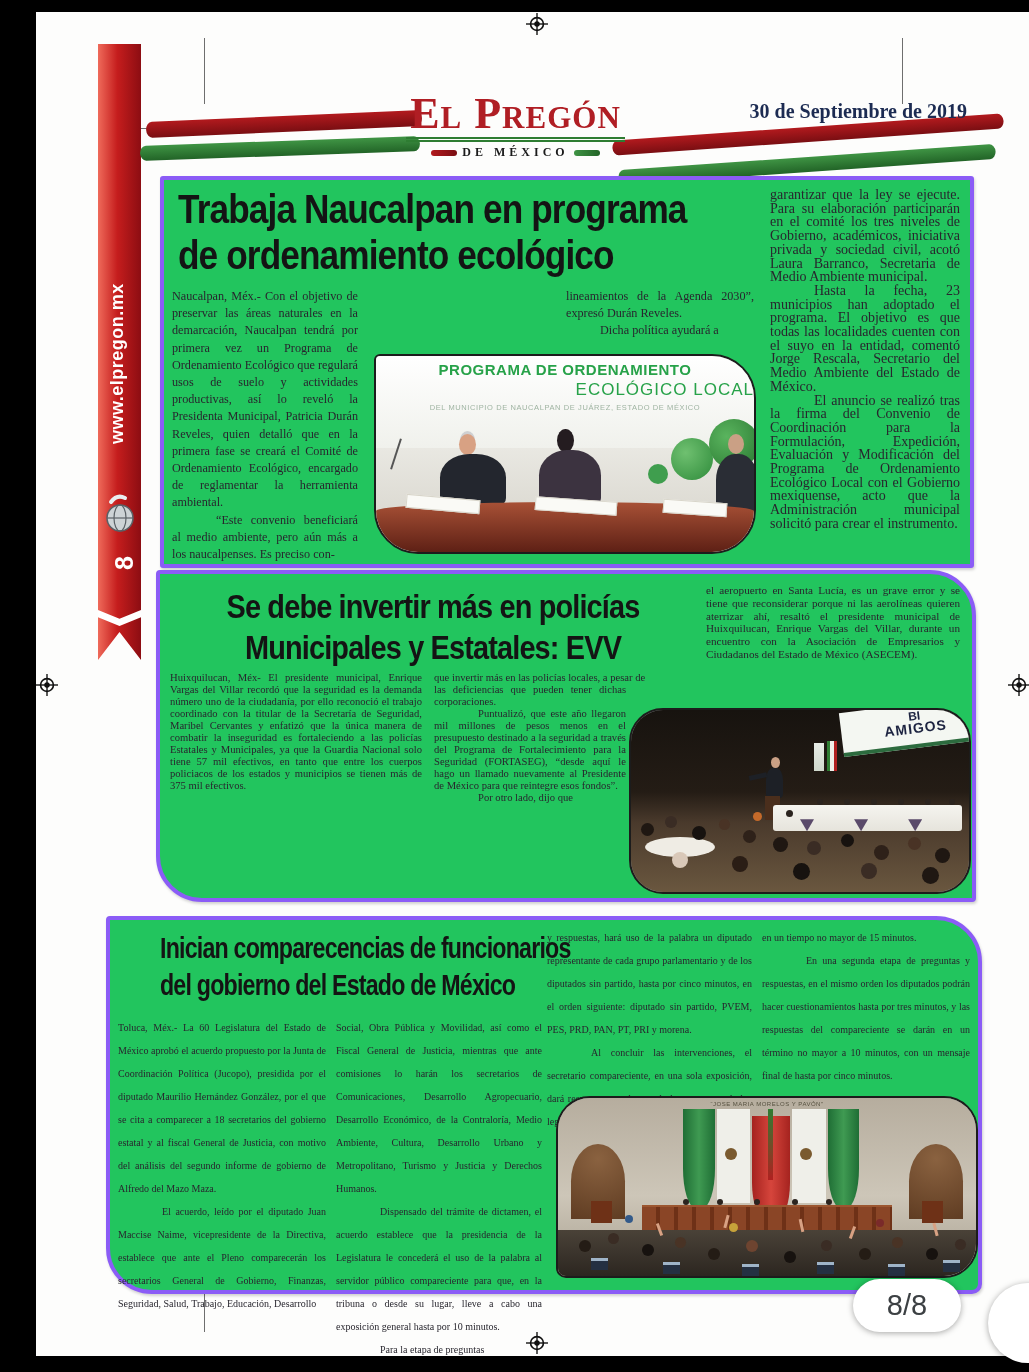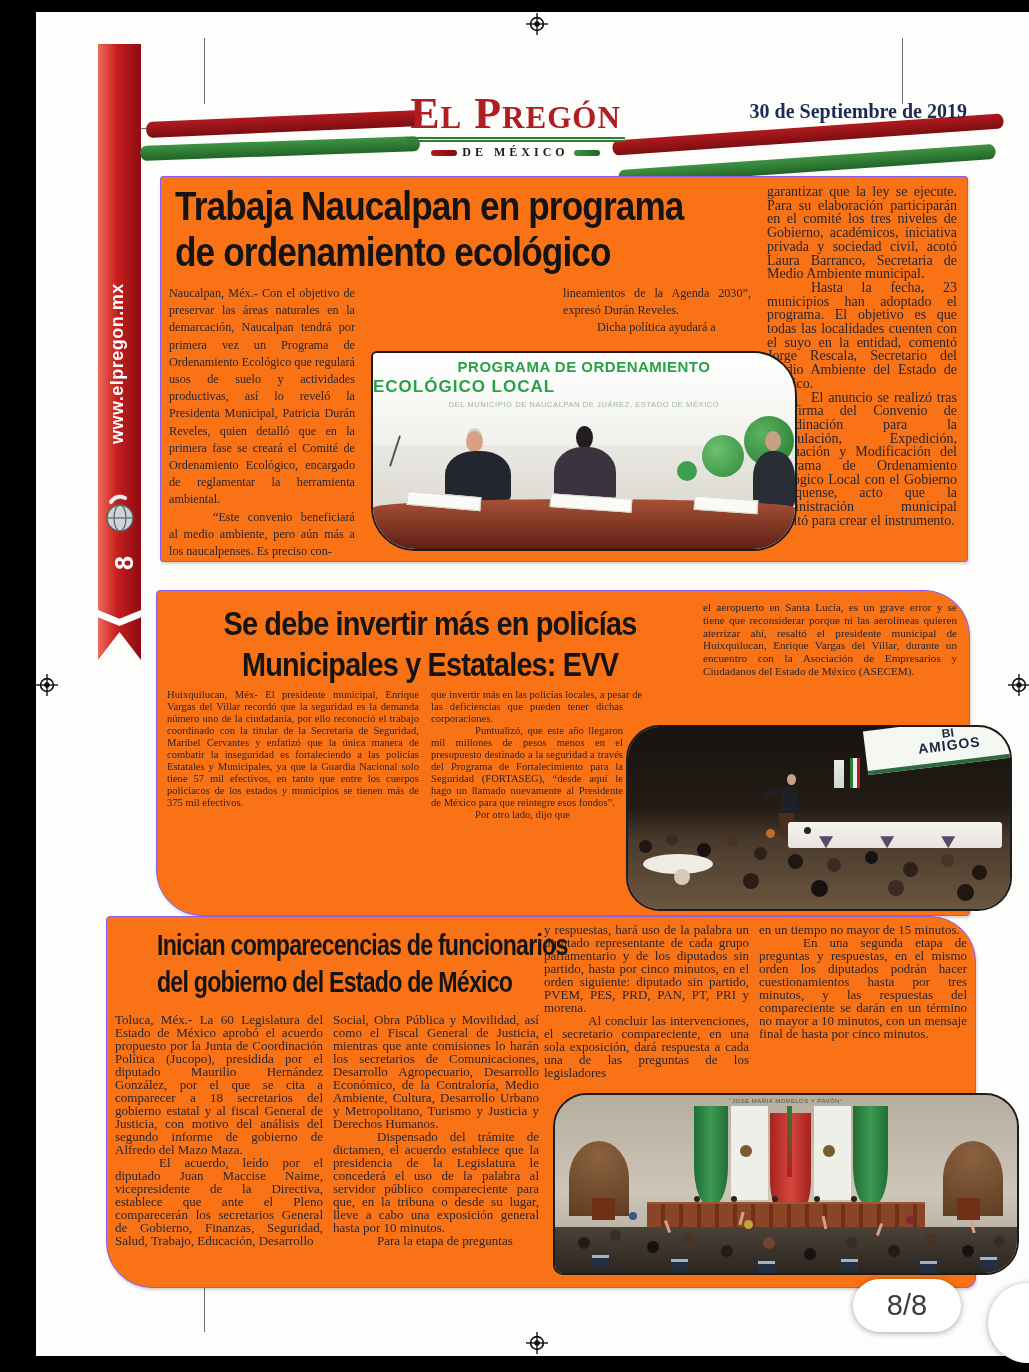--- a/index.html
+++ b/index.html
@@ -23,35 +23,35 @@
     clip-path:polygon(0 0,50% 55%,100% 0,100% 45%,50% 100%,0 45%);}
   
   .stripe{border-radius:6px/50%;}
   #logo{left:398px;top:92px;width:235px;text-align:center;}
   #logo-title{display:inline-block;font-variant:small-caps;font-weight:700;font-size:44px;line-height:44px;
     color:#b01e24;letter-spacing:1px;border-bottom:5px double #2e7d32;padding:0 4px 1px 4px;}
   #logo-sub{margin-top:3px;font-size:12px;font-weight:700;letter-spacing:4px;color:#1b1b1b;}
   .logo-dash{display:inline-block;width:26px;height:6px;vertical-align:middle;margin:0 5px;border-radius:3px;}
   #date{left:735px;top:100px;width:232px;text-align:right;font-weight:700;font-size:20px;color:#1c2b52;}
   
-  .artbox{background:#f97316;border:1px solid #8b5cf6;box-shadow:1px 2px 3px rgba(0,0,0,.18);}
+  .artbox{background:#22c55e;border:4px solid #8b5cf6;box-shadow:1px 2px 3px rgba(0,0,0,.18);}
   .headline{font-family:"Liberation Sans",sans-serif;font-weight:700;color:#141414;letter-spacing:-1px;}
   .hl-line{white-space:nowrap;}
   .bodycol{color:#28262e;text-align:justify;}
   .bodycol p{margin:0;}
   .lead{font-weight:400;}
   .ind{text-indent:44px;}
   .ind-sm{text-indent:34px;}
   .a1c{font-size:12.2px;line-height:17.2px;}
   .a1r{font-size:14px;line-height:13.7px;}
   .a2c{font-size:10.6px;line-height:12px;}
   .a2r{font-size:11.2px;line-height:12.8px;}
-  .a3c{font-size:13px;line-height:13px;}
-  
-  .photo{overflow:hidden;border:2px solid #1c1c1c;background:#888;padding-left:44px;}
+  .a3c{font-size:10px;line-height:23px;}
+  
+  .photo{overflow:hidden;border:2px solid #1c1c1c;background:#888;}
   #photo1{border-radius:6px 44px 44px 44px;}
   #photo2{border-radius:34px;}
   #photo3{border-radius:34px 34px 34px 10px;}
   .dot{border-radius:50%;}
   
   #pill{left:853px;top:1279px;width:108px;height:53px;background:#fff;border-radius:27px;
     box-shadow:0 1px 6px rgba(0,0,0,.35);display:flex;align-items:center;justify-content:center;
     font-family:"Liberation Sans",sans-serif;font-size:29px;color:#3c4043;}
   #fab{left:988px;top:1283px;width:80px;height:80px;background:#fff;border-radius:50%;
     box-shadow:0 1px 6px rgba(0,0,0,.35);}
@@ -136,42 +136,42 @@
     </div>
     <div class="abs bodycol a1r" style="left:606px;top:8px;width:190px;">
       <p>garantizar que la ley se ejecute. Para su elaboración participarán en el comité los tres niveles de Gobierno, académicos, iniciativa privada y sociedad civil, acotó Laura Barranco, Secretaria de Medio Ambiente municipal.</p>
       <p class="ind">Hasta la fecha, 23 municipios han adoptado el programa. El objetivo es que todas las localidades cuenten con el suyo en la entidad, comentó Jorge Rescala, Secretario del Medio Ambiente del Estado de México.</p>
       <p class="ind">El anuncio se realizó tras la firma del Convenio de Coordinación para la Formulación, Expedición, Evaluación y Modificación del Programa de Ordenamiento Ecológico Local con el Gobierno mexiquense, acto que la Administración municipal solicitó para crear el instrumento.</p>
     </div>
 
     <div id="photo1" class="abs photo" style="left:210px;top:174px;width:378px;height:196px;">
       <div class="abs" style="left:0;top:0;width:100%;height:92px;background:linear-gradient(#ffffff,#f0f1ec);">
         <div class="abs" style="left:0;top:5px;width:100%;text-align:center;font-family:'Liberation Sans',sans-serif;font-weight:700;font-size:15px;color:#27a249;letter-spacing:.5px;">PROGRAMA DE ORDENAMIENTO</div>
-        <div class="abs" style="left:0;top:24px;width:100%;text-align:left;font-family:'Liberation Sans',sans-serif;font-weight:700;font-size:17px;color:#27a249;letter-spacing:1px;">ECOLÓGICO LOCAL</div>
+        <div class="abs" style="left:0;top:24px;width:100%;text-align:right;font-family:'Liberation Sans',sans-serif;font-weight:400;font-size:17px;color:#27a249;letter-spacing:1px;">ECOLÓGICO LOCAL</div>
         <div class="abs" style="left:0;top:47px;width:100%;text-align:center;font-family:'Liberation Sans',sans-serif;font-size:7.5px;color:#9fb4a2;letter-spacing:.6px;">DEL MUNICIPIO DE NAUCALPAN DE JUÁREZ, ESTADO DE MÉXICO</div>
       </div>
       <div class="abs" style="left:0;top:92px;width:100%;height:104px;background:linear-gradient(#e9e8e2,#d4d1c8);"></div>
       <div class="abs dot" style="left:78%;top:42%;width:42px;height:42px;background:radial-gradient(circle at 35% 35%,#6fc070,#2e8b3a);"></div>
       <div class="abs dot" style="left:88%;top:32%;width:50px;height:50px;background:radial-gradient(circle at 35% 35%,#5ab45e,#27762f);"></div>
       <div class="abs dot" style="left:72%;top:55%;width:20px;height:20px;background:#3f9e4e;"></div>
       <div class="abs" style="left:5%;top:42%;width:2px;height:32px;background:#555;transform:rotate(18deg);"></div>
       <div class="abs dot" style="left:22%;top:40%;width:17px;height:21px;background:#d8a183;box-shadow:0 -4px 0 -1px #cfd0d2;"></div>
       <div class="abs" style="left:17%;top:50%;width:66px;height:52px;background:#23262e;border-radius:45% 45% 8px 8px;"></div>
       <div class="abs dot" style="left:48%;top:37%;width:17px;height:23px;background:#241c20;"></div>
       <div class="abs" style="left:43%;top:48%;width:62px;height:56px;background:#3c3340;border-radius:45% 45% 8px 8px;"></div>
       <div class="abs dot" style="left:93%;top:40%;width:16px;height:20px;background:#caa085;"></div>
       <div class="abs" style="left:90%;top:50%;width:42px;height:58px;background:#2a2d35;border-radius:45% 45% 8px 8px;"></div>
       <div class="abs" style="left:0;bottom:0;width:100%;height:50px;background:linear-gradient(#a85136,#5e2015);border-radius:50% 50% 0 0/18% 18% 0 0;"></div>
       <div class="abs" style="left:8%;top:72%;width:72px;height:12px;background:#fafaf6;border:1px solid #d8d5ca;transform:rotate(5deg);"></div>
       <div class="abs" style="left:42%;top:73%;width:80px;height:12px;background:#fafaf6;border:1px solid #d8d5ca;transform:rotate(4deg);"></div>
       <div class="abs" style="left:76%;top:74%;width:62px;height:12px;background:#fafaf6;border:1px solid #d8d5ca;transform:rotate(4deg);"></div>
     </div>
   </div>
 
-  <div class="abs artbox" style="left:156px;top:570px;width:812px;height:324px;border-radius:4px 46px 4px 46px;margin-top:20px;">
+  <div class="abs artbox" style="left:156px;top:570px;width:812px;height:324px;border-radius:4px 46px 4px 46px;">
     <div class="abs headline" style="left:8px;top:12px;width:530px;font-size:34px;line-height:41px;text-align:center;transform:scaleX(.85);transform-origin:center top;">
       <div class="hl-line">Se debe invertir más en policías</div>
       <div class="hl-line">Municipales y Estatales: EVV</div>
     </div>
     <div class="abs bodycol a2r" style="left:546px;top:10px;width:254px;">
       <p>el aeropuerto en Santa Lucía, es un grave error y se tiene que reconsiderar porque ni las aerolíneas quieren aterrizar ahí, resaltó el presidente municipal de Huixquilucan, Enrique Vargas del Villar, durante un encuentro con la Asociación de Empresarios y Ciudadanos del Estado de México (ASECEM).</p>
     </div>
     <div class="abs bodycol a2c" style="left:10px;top:98px;width:252px;">
       <p><span class="lead">Huixquilucan, Méx-</span><span> El presidente municipal, Enrique Vargas del Villar recordó que la seguridad es la demanda número uno de la ciudadanía, por ello reconoció el trabajo coordinado con  la titular de la Secretaría de Seguridad, Maribel Cervantes y enfatizó que la única manera de combatir la inseguridad es fortaleciendo a las policías Estatales y Municipales, ya que la Guardia Nacional solo tiene 57 mil efectivos, en tanto que entre los cuerpos policiacos de los estados y municipios se tienen más de 375 mil efectivos.</span></p>
     </div>

